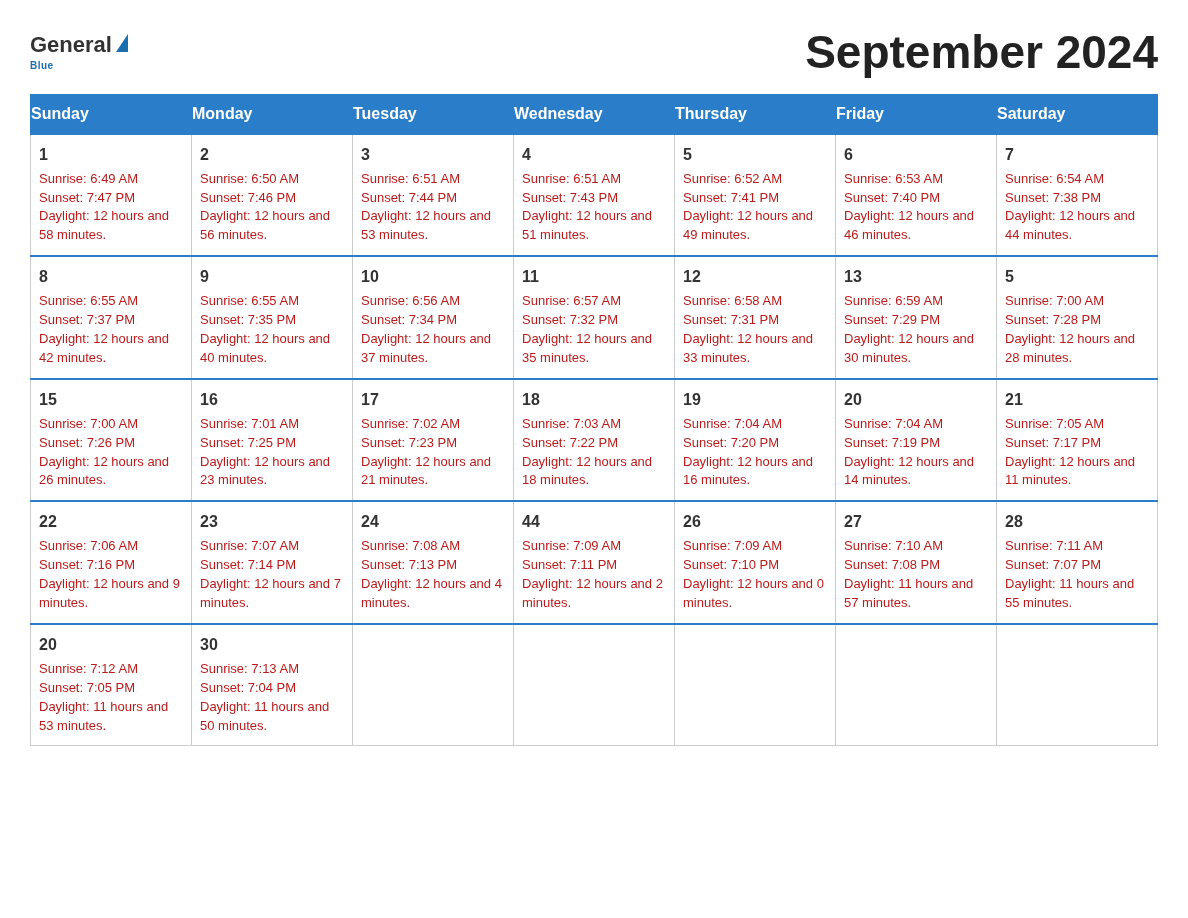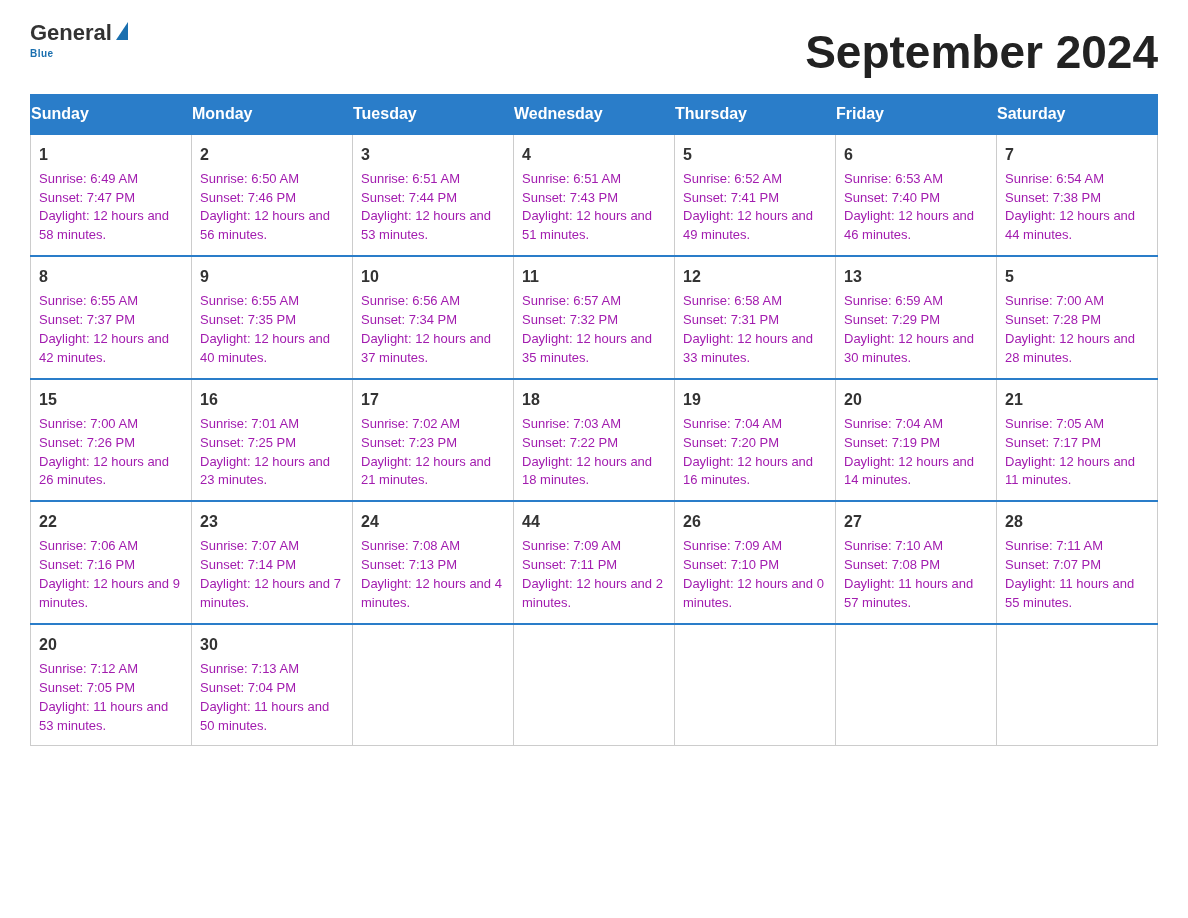--- a/index.html
+++ b/index.html
@@ -21,20 +21,21 @@
       flex-direction: column;
       align-items: flex-start;
     }
     .logo-text {
       font-size: 22px;
       font-weight: bold;
       color: #333;
       display: flex;
       align-items: center;
       gap: 2px;
+      margin-top: 12px;
     }
     .logo-general { color: #333; }
     .logo-triangle {
       width: 0;
       height: 0;
       border-left: 12px solid transparent;
       border-right: 0px solid transparent;
       border-bottom: 18px solid #1a6faf;
       margin-left: 2px;
       margin-top: -4px;
@@ -91,21 +92,21 @@
       border-top: 2px solid #2a7dc9;
     }
     .day-num {
       font-size: 16px;
       font-weight: bold;
       display: block;
       margin-bottom: 4px;
     }
     .day-info {
       font-size: 13px;
-      color: #a21caf;
+      color: #b91c1c;
     }
   </style>
 </head>
 <body>
 
 <div class="header-area">
   <div class="logo">
     <div class="logo-text">
       <span class="logo-general">General</span>
       <div class="logo-triangle"></div>

